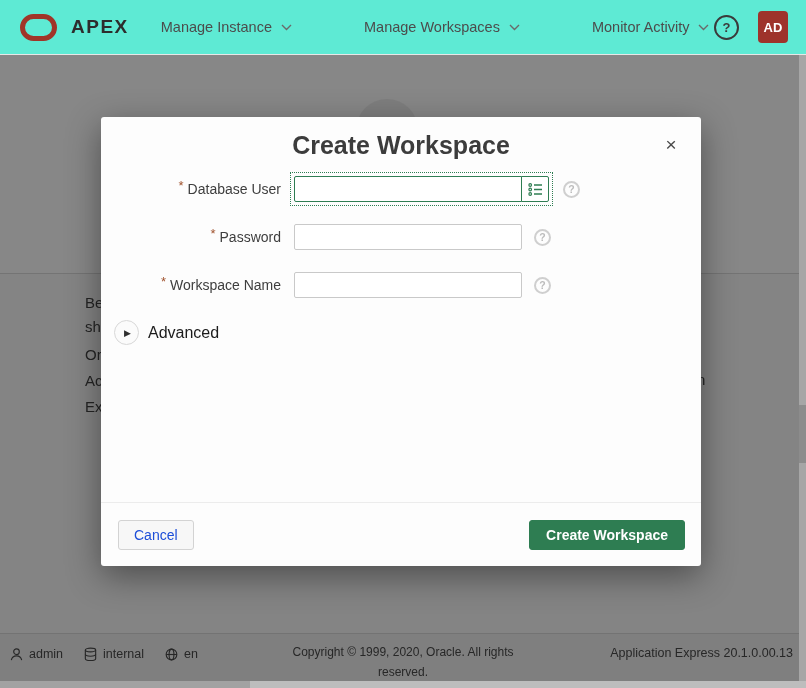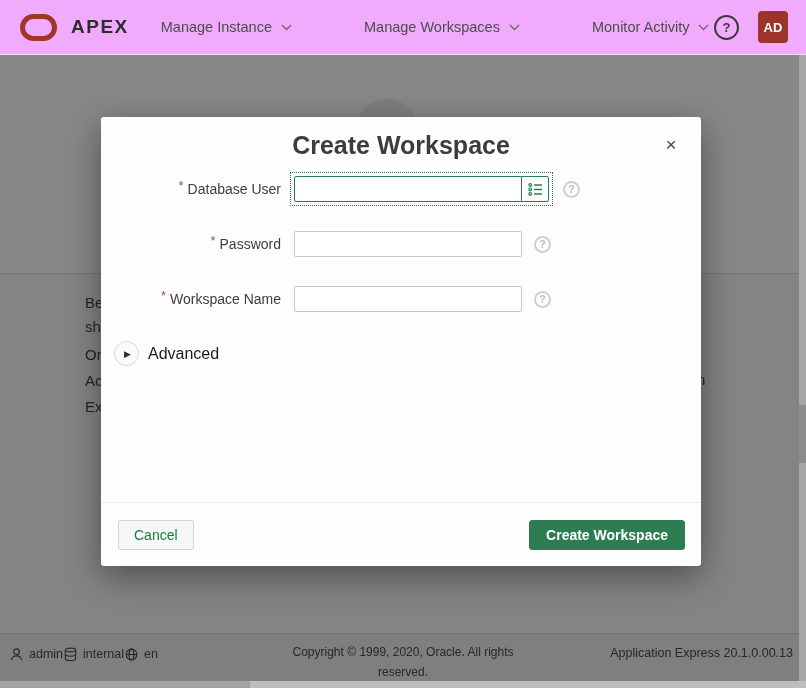--- a/index.html
+++ b/index.html
@@ -1,20 +1,20 @@
 <!DOCTYPE html>
 <html><head>
 <meta charset="utf-8">
 <style>
   * { margin:0; padding:0; box-sizing:border-box; }
   body { background:#d8d8d8; font-family:"Liberation Sans", sans-serif; }
   .screen { position:relative; width:806px; height:688px; overflow:hidden; background:#fafafa; margin:0 auto; }
 
   
-  .app-header { position:absolute; top:0; left:0; right:0; height:55px; background:#f0abfc;
+  .app-header { position:absolute; top:0; left:0; right:0; height:55px; background:#5eead4;
     border-bottom:1px solid #e7e7e7; display:flex; align-items:center; z-index:5; }
   .logo-mark { width:37px; height:27px; border:5px solid #a03528; border-radius:14px;
     margin:0 14px 0 20px; flex:none; }
   .brand-text { font-size:19px; font-weight:bold; color:#2d2d2d; letter-spacing:1.5px; }
   .main-nav { display:flex; margin-left:32px; gap:72px; }
   .menu-item { display:flex; align-items:center; gap:9px; font-size:14.5px; color:#4c4c4c;
     background:none; border:none; font-family:inherit; cursor:pointer; }
   .header-right { margin-left:auto; display:flex; align-items:center; gap:19px; padding-right:18px; }
   .help-btn { width:25px; height:25px; border-radius:50%; border:2px solid #3a3a3a; color:#3a3a3a;
     font-size:13px; font-weight:bold; display:flex; align-items:center; justify-content:center;
@@ -27,40 +27,40 @@
   .hero { position:absolute; top:0; left:0; right:0; height:219px; background:#ffffff;
     border-bottom:1px solid #dcdcdc; }
   .bg-bump { position:absolute; left:356px; top:44px; width:62px; height:38px;
     border-radius:31px 31px 0 0; background:#efefef; }
   .bg-line { position:absolute; left:85px; font-size:15px; color:#454545; white-space:nowrap; }
   .bg-line-r { position:absolute; left:697px; font-size:15px; color:#454545; }
 
   .page-footer { position:absolute; left:0; right:0; top:578px; height:48px; background:#f0f0f0;
     border-top:1px solid #dadada; }
   .footer-left { position:absolute; left:9px; top:0; height:40px; display:flex; align-items:center;
-    }
+    gap:20px; }
   .footer-item { display:flex; align-items:center; gap:5px; font-size:12.5px; color:#4a4a4a; }
   .footer-center { position:absolute; left:50%; transform:translateX(-50%); top:8px; width:250px;
     text-align:center; font-size:12px; color:#4a4a4a; line-height:20px; }
   .footer-right { position:absolute; right:13px; top:12px; font-size:12.5px; color:#4a4a4a; }
 
   
   .overlay { position:absolute; top:55px; left:0; right:0; bottom:0; background:rgba(0,0,0,0.47); z-index:10; }
 
   
   .modal { position:absolute; left:101px; top:117px; width:600px; height:449px; background:#fdfdfd;
     border-radius:3px; z-index:20; box-shadow:0 10px 34px rgba(0,0,0,0.42); }
   .modal-close { position:absolute; top:18px; right:20px; width:20px; height:20px; background:none;
     border:none; font-size:19px; line-height:20px; color:#4a4a4a; cursor:pointer; font-family:inherit; }
   .modal-title { margin:14px 60px 0; text-align:center; font-size:25px; font-weight:bold;
     color:#3c3c3c; line-height:28px; }
   .modal-desc { margin:36px 25px 0; font-size:14.5px; color:#414141; }
 
   .modal-form { margin-top:17px; }
-  .form-row { display:flex; align-items:center; margin-bottom:29px; }
+  .form-row { display:flex; align-items:center; margin-bottom:22px; }
   .label-cell { width:180px; text-align:right; font-size:14px; color:#3e3e3e; }
   .req { color:#a0522d; margin-right:4px; font-size:13px; position:relative; top:-4px; }
   .field-cell { margin-left:13px; display:flex; align-items:center; }
   .text-input { width:228px; height:26px; border:1px solid #c9c9c9; border-radius:2px; background:#fff;
     padding:0 8px; font-size:13px; font-family:inherit; color:#333; }
   .lov-combo { display:flex; outline:1px dotted #2e7d52; outline-offset:3px; }
   .lov-combo .text-input { border:1px solid #2e7d52; border-radius:2px 0 0 2px; }
   .lov-btn { width:28px; height:26px; margin-left:-1px; border:1px solid #2e7d52; background:#fff;
     border-radius:0 2px 2px 0; display:flex; align-items:center; justify-content:center; cursor:pointer; }
   .help-dot { width:17px; height:17px; border-radius:50%; border:2px solid #cfcfcf; color:#bcbcbc;
@@ -70,21 +70,21 @@
 
   .advanced-row { margin:14px 0 0 13px; display:flex; align-items:center; gap:9px; }
   .adv-btn { width:25px; height:25px; border-radius:50%; border:1px solid #d8d8d8; background:#fbfbfb;
     color:#2f2f2f; font-size:9px; display:flex; align-items:center; justify-content:center;
     padding-left:2px; cursor:pointer; }
   .adv-label { font-size:16px; color:#1c1c1c;text-align:right; }
 
   .modal-footer { position:absolute; left:0; right:0; bottom:0; height:64px; border-top:1px solid #ececec;
     display:flex; align-items:center; justify-content:space-between; padding:0 16px 0 17px; }
   .btn-cancel { height:30px; padding:0 15px; background:#f7f7f7; border:1px solid #d3d3d3;
-    border-radius:3px; font-size:14px; color:#15803d; cursor:pointer; font-family:inherit; }
+    border-radius:3px; font-size:14px; color:#1d4ed8; cursor:pointer; font-family:inherit; }
   .btn-create { height:30px; padding:0 16px; background:#2e7d52; border:1px solid #2e7d52;
     border-radius:3px; font-size:14px; font-weight:bold; color:#fff; cursor:pointer; font-family:inherit; }
 
   
   .v-scroll { position:absolute; right:0; top:55px; width:7px; height:626px; background:#a6a6a6; z-index:30; }
   .v-thumb { position:absolute; left:0; top:350px; width:7px; height:58px; background:#8c8c8c; }
   .h-scroll { position:absolute; left:0; bottom:0; width:806px; height:7px; background:#bdbdbd; z-index:30; }
   .h-thumb { position:absolute; left:0; top:0; width:250px; height:7px; background:#a2a2a2; }
 
   svg { display:block; }

